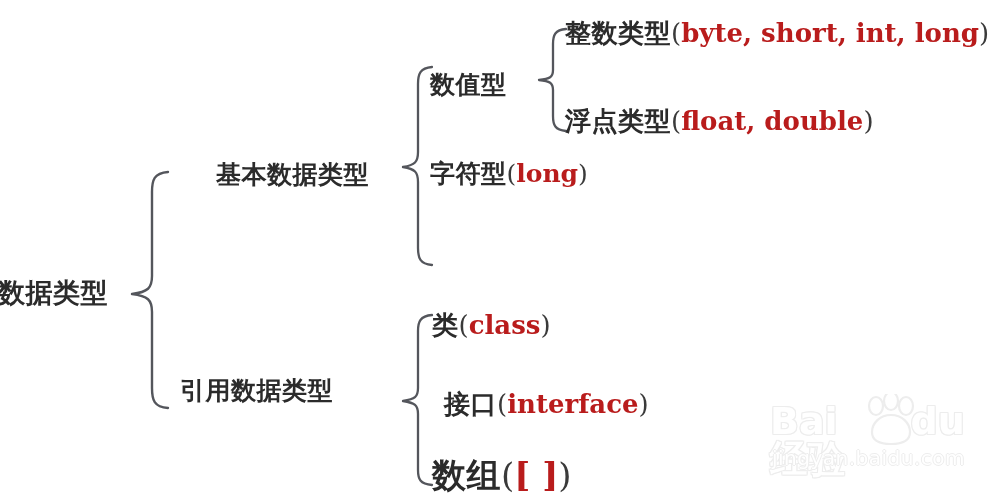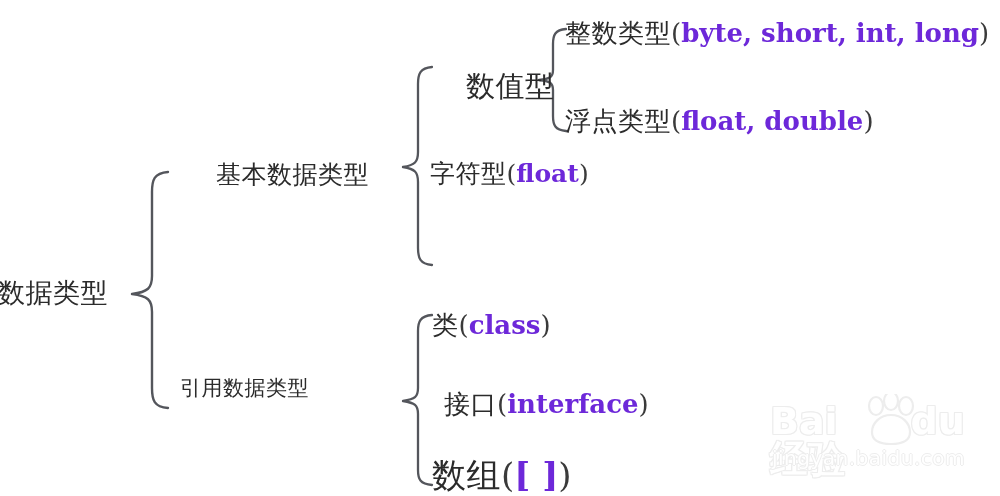--- a/index.html
+++ b/index.html
@@ -20,40 +20,40 @@
   
   .node {
     position: absolute;
     white-space: nowrap;
     color: #2b2b2b;
     font-family: "DejaVu Serif", "Liberation Serif", serif;
     line-height: 1;
   }
   .node .cn {
     font-family: "DejaVu Sans", "Liberation Sans", sans-serif;
-    font-weight: 400;
+    font-weight: 700;
     letter-spacing: 0.5px;
   }
   .node .paren {
     font-family: "DejaVu Serif", "Liberation Serif", serif;
     color: #3a3a3a;
   }
   .node .kw {
-    color: #6d28d9;
+    color: #b91c1c;
     font-weight: 700;
     font-family: "DejaVu Serif", "Liberation Serif", serif;
   }
 
   
   #n-root        { left: -2px;  top: 279px; font-size: 27px; }
   
   #n-primitive   { left: 180px; top: 162px; font-size: 25px; margin-left: 36px; }
-  #n-reference   { left: 180px; top: 378px; font-size: 21px; }
-  
-  #n-numeric     { left: 430px; top: 72px;  font-size: 29px; margin-left: 36px; }
+  #n-reference   { left: 180px; top: 378px; font-size: 25px; }
+  
+  #n-numeric     { left: 430px; top: 72px;  font-size: 25px; }
   #n-char        { left: 430px; top: 161px; font-size: 25px; }
   #n-boolean     { left: 430px; top: 241px; font-size: 25px; }
   
   #n-integer     { left: 565px; top: 20px;  font-size: 26px; }
   #n-float       { left: 565px; top: 108px; font-size: 26px; }
   
   #n-class       { left: 432px; top: 312px; font-size: 26px; }
   #n-interface   { left: 432px; top: 391px; font-size: 26px; margin-left: 12px; }
   #n-array       { left: 432px; top: 458px; font-size: 34px; }
 
@@ -177,21 +177,21 @@
 
   <div class="node" id="n-reference">
     <span class="cn">引用数据类型</span>
   </div>
 
   <div class="node" id="n-numeric">
     <span class="cn">数值型</span>
   </div>
 
   <div class="node" id="n-char">
-    <span class="cn">字符型</span><span class="paren">(</span><span class="kw">float</span><span class="paren">)</span>
+    <span class="cn">字符型</span><span class="paren">(</span><span class="kw">long</span><span class="paren">)</span>
   </div>
 
 
   <div class="node" id="n-integer">
     <span class="cn">整数类型</span><span class="paren">(</span><span class="kw">byte, short, int, long</span><span class="paren">)</span>
   </div>
 
   <div class="node" id="n-float">
     <span class="cn">浮点类型</span><span class="paren">(</span><span class="kw">float, double</span><span class="paren">)</span>
   </div>

